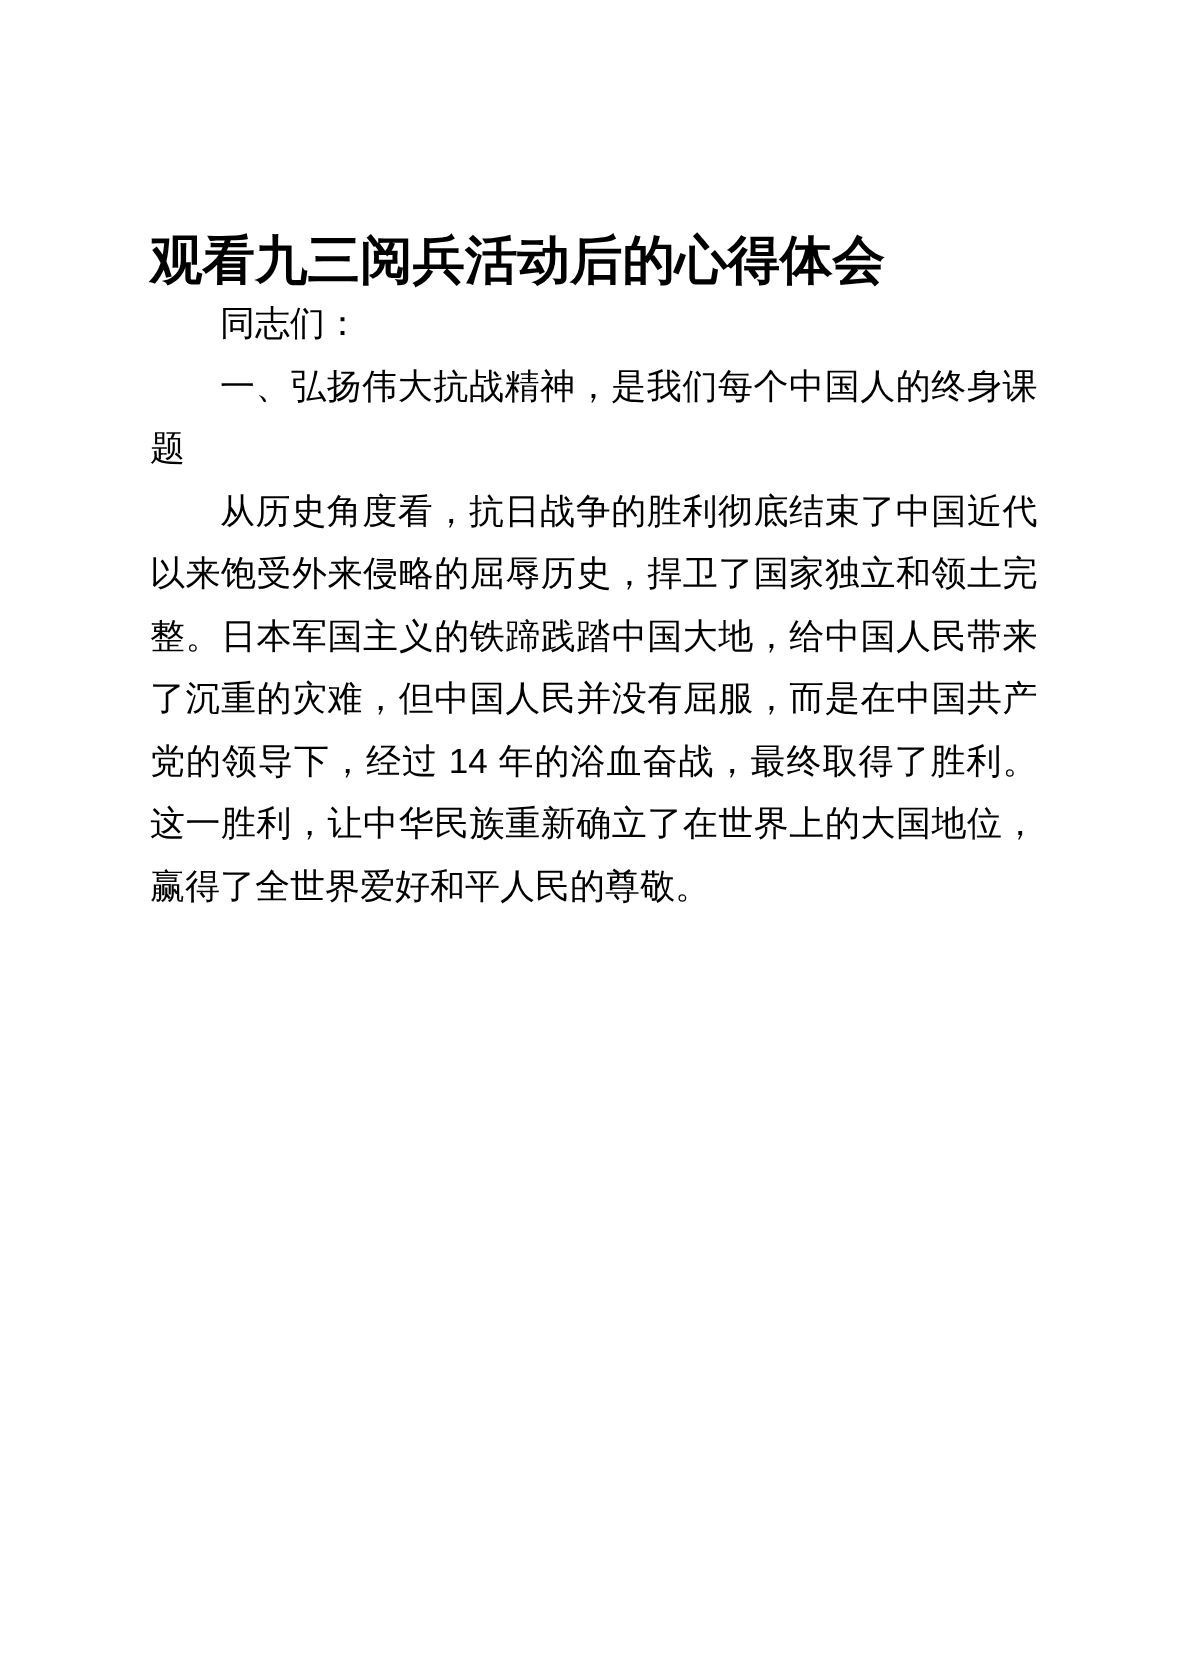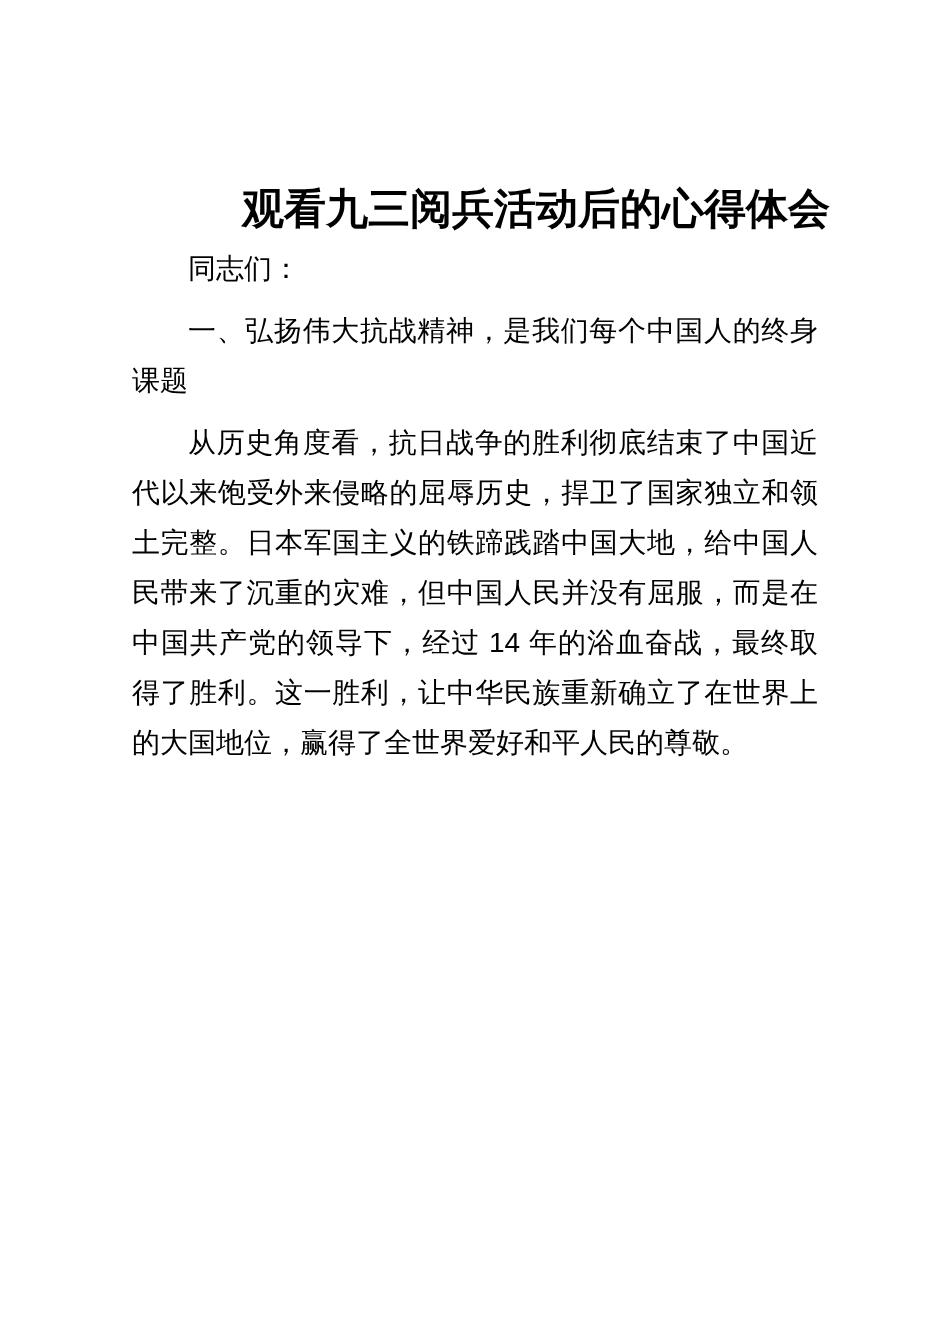--- a/index.html
+++ b/index.html
@@ -16,32 +16,32 @@
     color: #000000;
     box-sizing: border-box;
     padding: 186px 120px 0 120px;
     overflow: hidden;
   }
   .doc-title {
     font-family: "Liberation Serif", serif;
     font-weight: bold;
     font-size: 42px;
     line-height: 46px;
-    text-align: right;
+    text-align: left;
     margin: 0 0 2px 0;
     white-space: nowrap;
   }
   .body-text {
     font-family: "Liberation Sans", sans-serif;
     font-size: 28px;
     line-height: 50px;
     text-align: justify;
     text-justify: inter-ideograph;
     text-indent: 2em;
-    margin: 12px;
+    margin: 0;
     word-break: normal;
     overflow-wrap: break-word;
   }
   .section-heading {
     font-weight: normal;
   }
 </style>
 </head>
 <body>
 

